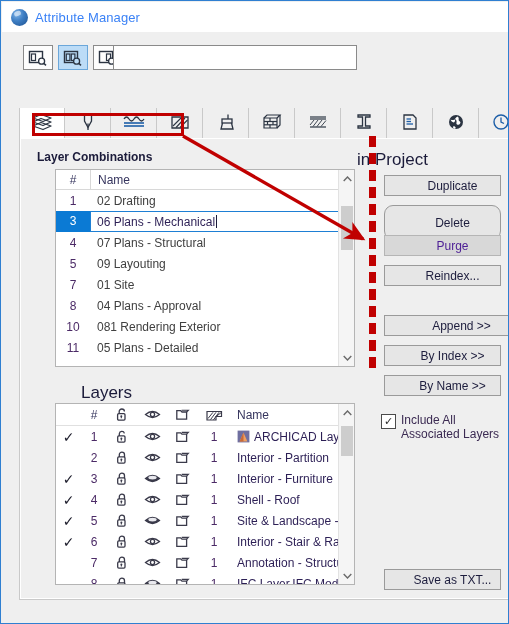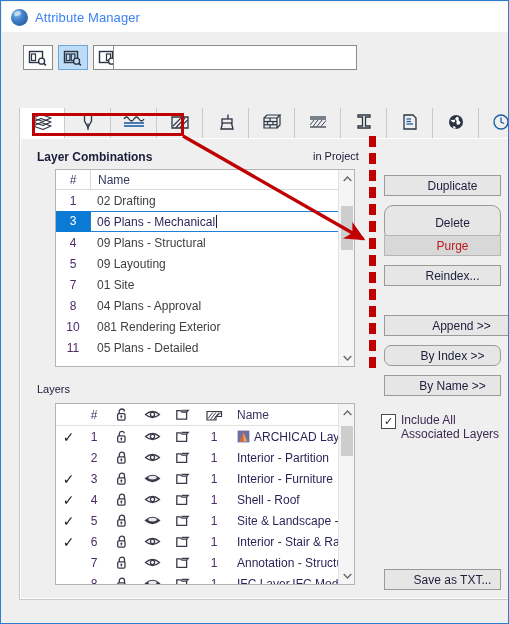--- a/index.html
+++ b/index.html
@@ -71,21 +71,21 @@
     position:absolute;left:17px;top:106px;width:492px;height:462px;
     background:#ffffff;border-left:1px solid #c9c9c9;border-right:1px solid #c9c9c9;
     border-bottom:1px solid #c9c9c9;box-sizing:border-box;
   }
   .panel-inner{position:absolute;left:0;top:0;right:0;bottom:0;background:#efefef;
     margin:1px;}
   
   .sec-label{
     position:absolute;font-size:12px;font-weight:bold;color:#1b1b3a;
   }
-  .sec-right{position:absolute;font-size:11px;color:#1b1b3a;font-weight:normal;}
+  .sec-right{position:absolute;font-size:17px;color:#1b1b3a;font-weight:normal;margin-left:44px;}
   
   .listwrap{
     position:absolute;background:#ffffff;border:1px solid #b4b4b4;box-sizing:border-box;
     overflow:hidden;
   }
   .lhead{
     height:20px;display:flex;align-items:center;background:#ffffff;
     border-bottom:1px solid #d8d8d8;box-sizing:border-box;
   }
   .lhead .hc{font-size:12px;color:#36355e;display:flex;align-items:center;
@@ -121,21 +121,21 @@
   .num-t{font-size:12px;color:#4b2a66;}
   .nm-t{font-size:12px;color:#2c1f55;white-space:nowrap;}
   .chk-mark{font-size:14px;color:#20202f;line-height:1;}
   
   .btn{
     position:absolute;box-sizing:border-box;
     border:1px solid #9a9a9a;background:#e6e6e6;
     font-family:inherit;font-size:12px;color:#1d1d3d;
     display:flex;align-items:center;justify-content:center;cursor:pointer;padding-left:20px;
   }
-  .btn.disabled{color:#b91c1c;background:#d8d8d8;border-color:#b5b5b5;cursor:default;}
+  .btn.disabled{color:#4c1d95;background:#d8d8d8;border-color:#b5b5b5;cursor:default;}
   
   .cbrow{position:absolute;display:flex;align-items:flex-start;gap:5px;}
   .cbbox{width:13px;height:13px;border:1px solid #4a4a4a;background:#fff;
     display:flex;align-items:center;justify-content:center;flex:0 0 auto;margin-top:1px;
     cursor:pointer;}
   .cbbox span{font-size:11px;line-height:1;color:#2a2a2a;}
   .cblabel{font-size:12px;color:#3b2a52;line-height:14px;}
   
   .ann{position:absolute;left:0;top:0;width:509px;height:624px;pointer-events:none;}
   .redbox{position:absolute;border:3px solid #c00000;box-sizing:border-box;}
@@ -335,21 +335,21 @@
               </div>
               <div class="lrow selected">
                 <div class="c-num">3</div>
                 <div class="edit-cell">
                   <span class="txt">06 Plans - Mechanical</span>
                   <span class="caret"></span>
                 </div>
               </div>
               <div class="lrow">
                 <div class="c-num">4</div>
-                <div class="c-name">09 Plans - Structural</div>
+                <div class="c-name">07 Plans - Structural</div>
               </div>
               <div class="lrow">
                 <div class="c-num">5</div>
                 <div class="c-name">09 Layouting</div>
               </div>
               <div class="lrow">
                 <div class="c-num">7</div>
                 <div class="c-name">01 Site</div>
               </div>
               <div class="lrow">
@@ -676,21 +676,21 @@
             </div>
           </div>
         </div>
 
         <div class="btn" style="left:363px;top:36px;width:117px;height:21px;">Duplicate</div>
         <div class="btn" style="left:363px;top:66px;width:117px;height:35px;border-radius:9px;">Delete</div>
         <div class="btn disabled" style="left:363px;top:96px;width:117px;height:21px;">Purge</div>
         <div class="btn" style="left:363px;top:126px;width:117px;height:21px;">Reindex...</div>
 
         <div class="btn" style="left:363px;top:176px;width:135px;height:21px;">Append &gt;&gt;</div>
-        <div class="btn" style="left:363px;top:206px;width:117px;height:21px;border-radius:7px;">By Index &gt;&gt;</div>
+        <div class="btn" style="left:363px;top:206px;width:117px;height:21px;">By Index &gt;&gt;</div>
         <div class="btn" style="left:363px;top:236px;width:117px;height:21px;">By Name &gt;&gt;</div>
 
         <div class="cbrow" style="left:360px;top:274px;width:128px;">
           <div class="cbbox">
             <span>✓</span>
           </div>
           <div class="cblabel">
             <div>Include All</div>
             <div>Associated Layers</div>
           </div>

